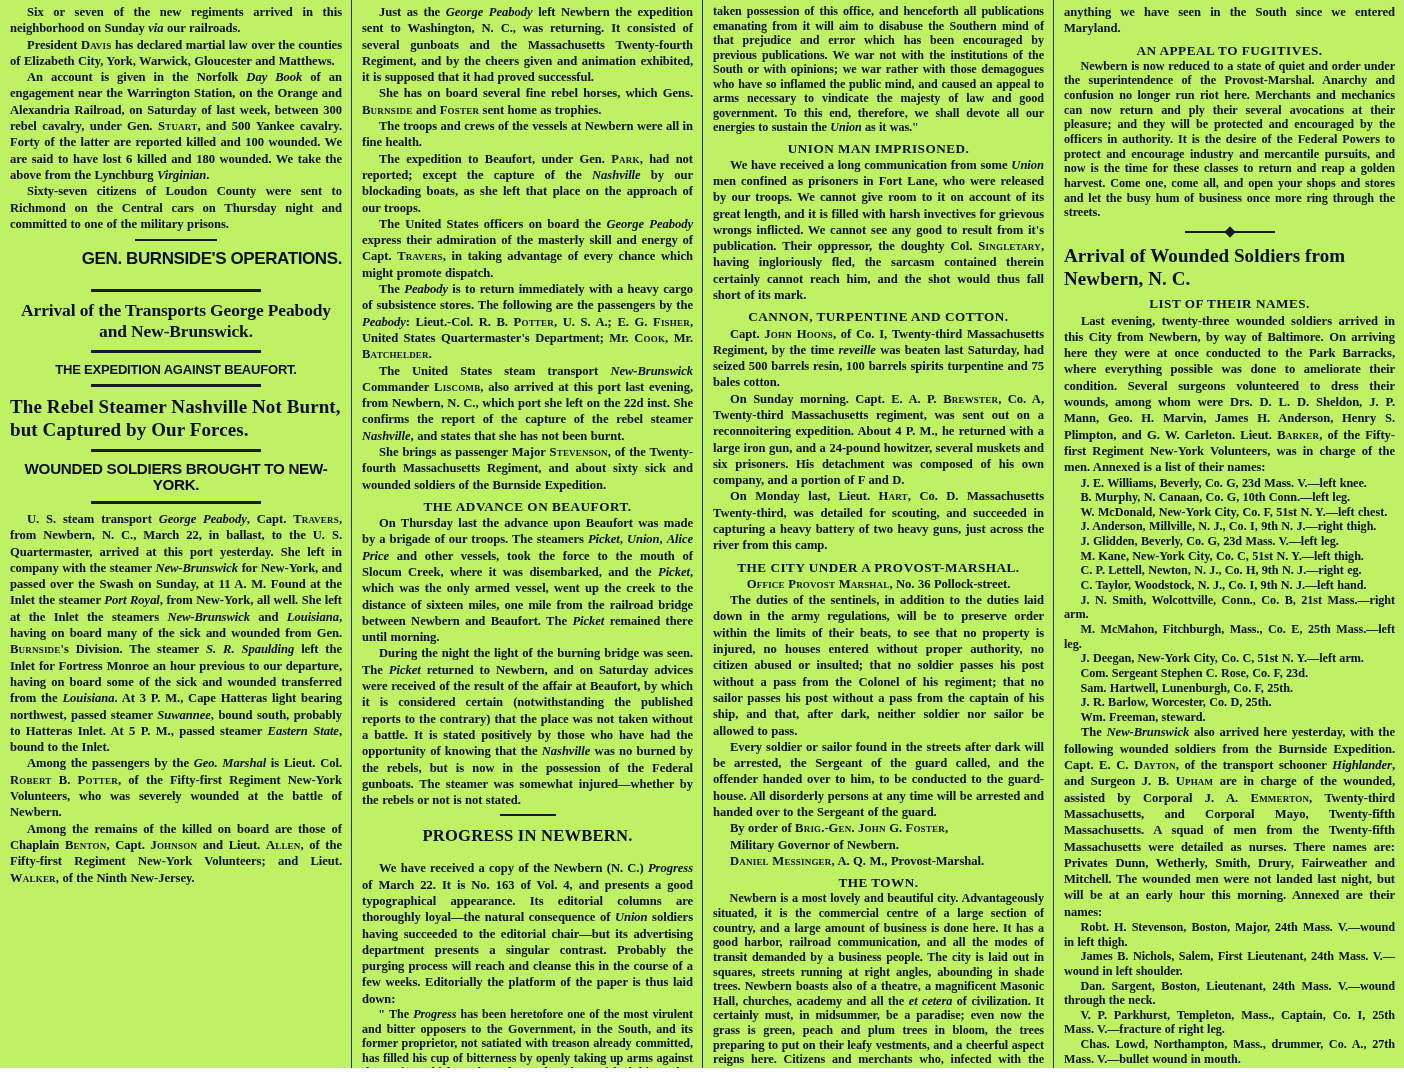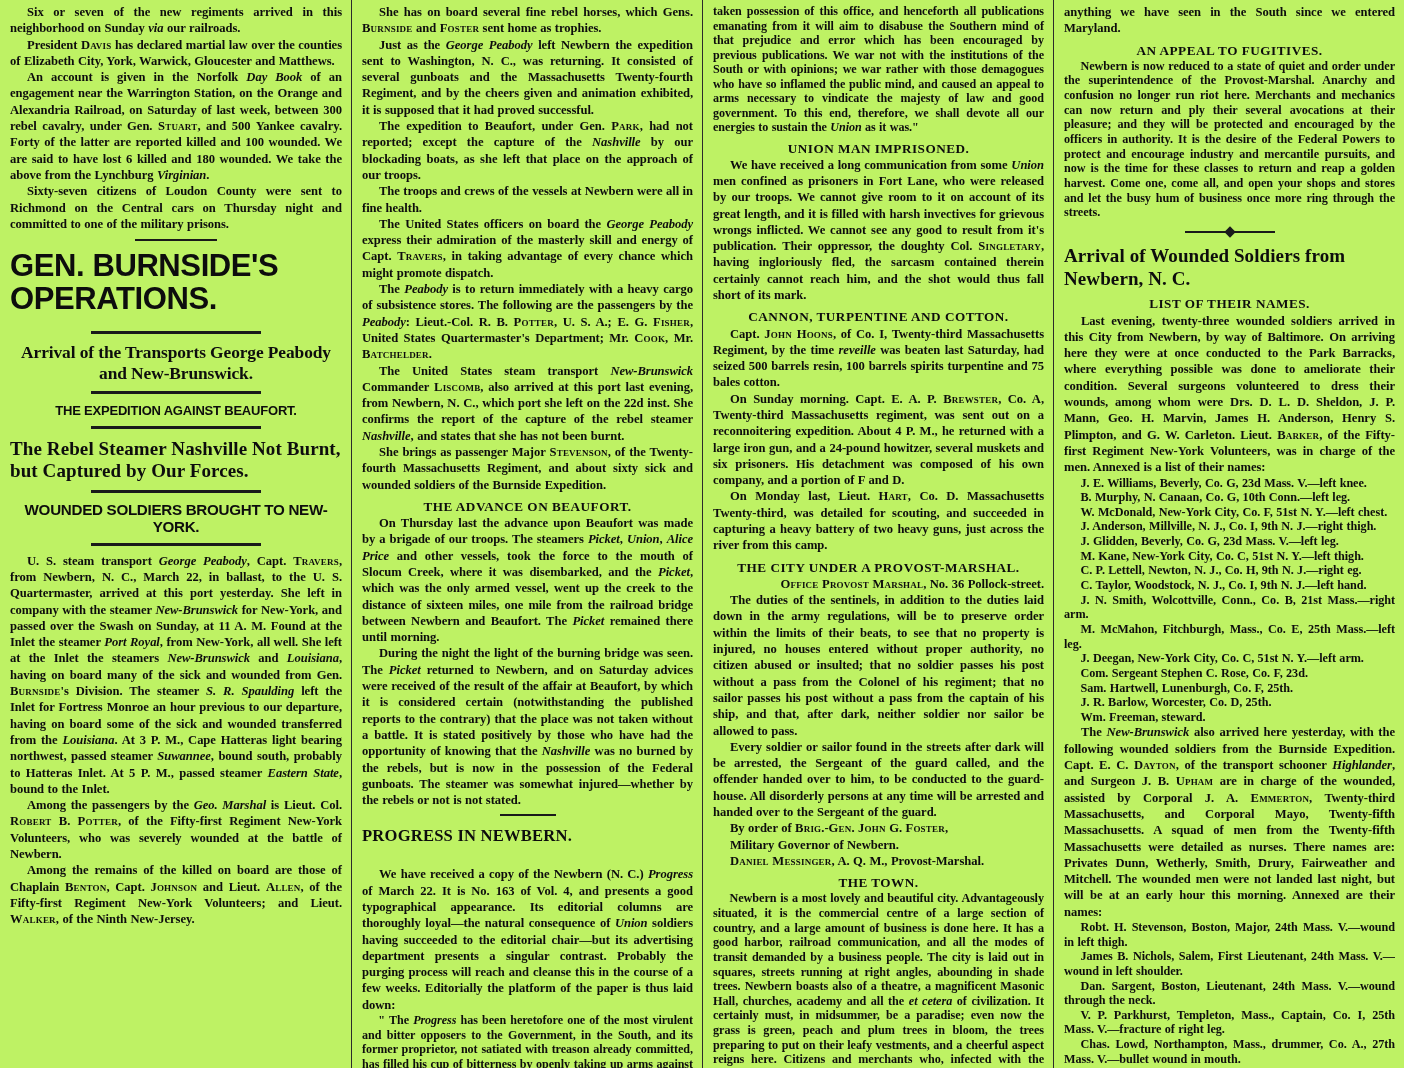--- a/index.html
+++ b/index.html
@@ -55,26 +55,26 @@
     font-size: 12.1px;
     line-height: 1.20;
   }
   .it { font-style: italic; }
   .sc {
     font-variant: small-caps;
     letter-spacing: 0.2px;
   }
   
   h1.deck-main {
-    margin: 9px 0 15px 0;
+    margin: 9px 0 21px 0;
     font-family: "Liberation Sans", "DejaVu Sans", sans-serif;
-    font-size: 31px;
+    font-size: 17px;
     font-weight: 700;
     letter-spacing: -0.4px;
-    text-align: left;
+    text-align: right;
     line-height: 1.06;
   }
   h2.deck-sub {
     margin: 8px 0 4px 0;
     font-size: 17.4px;
     font-weight: 700;
     text-align: center;
     line-height: 1.22;
     letter-spacing: -0.1px;
   }
@@ -108,23 +108,24 @@
   h3.sub-head {
     margin: 6px 0 1px 0;
     font-size: 13.2px;
     font-weight: 700;
     text-align: center;
     letter-spacing: 0.5px;
     text-transform: uppercase;
     line-height: 1.15;
   }
   h2.headline-serif {
-    margin: 10px 0 20px 0;
+    margin: 10px 0 14px 0;
     font-size: 16.6px;
     font-weight: 700;
+    text-align: center;
     line-height: 1.2;
     letter-spacing: 0.2px;
   }
   
   .rule-dash {
     width: 82px;
     height: 0;
     border-top: 2px solid #1a1a1a;
     margin: 7px auto 7px auto;
   }
@@ -212,24 +213,24 @@
       <div class="rule-taper"></div>
       <h2 class="deck-bold">The Rebel Steamer Nashville Not Burnt, but Captured by Our Forces.</h2>
       <div class="rule-taper"></div>
       <h3 class="deck-small">WOUNDED SOLDIERS BROUGHT TO NEW-YORK.</h3>
       <div class="rule-taper"></div>
       <p class="body">U. S. steam transport <span class="it">George Peabody</span>, Capt. <span class="sc">Travers</span>, from Newbern, N. C., March 22, in ballast, to the U. S. Quartermaster, arrived at this port yesterday. She left in company with the steamer <span class="it">New-Brunswick</span> for New-York, and passed over the Swash on Sunday, at 11 A. M. Found at the Inlet the steamer <span class="it">Port Royal</span>, from New-York, all well. She left at the Inlet the steamers <span class="it">New-Brunswick</span> and <span class="it">Louisiana</span>, having on board many of the sick and wounded from Gen. <span class="sc">Burnside</span>'s Division. The steamer <span class="it">S. R. Spaulding</span> left the Inlet for Fortress Monroe an hour previous to our departure, having on board some of the sick and wounded transferred from the <span class="it">Louisiana</span>. At 3 P. M., Cape Hatteras light bearing northwest, passed steamer <span class="it">Suwannee</span>, bound south, probably to Hatteras Inlet. At 5 P. M., passed steamer <span class="it">Eastern State</span>, bound to the Inlet.</p>
       <p class="body">Among the passengers by the <span class="it">Geo. Marshal</span> is Lieut. Col. <span class="sc">Robert</span> B. <span class="sc">Potter</span>, of the Fifty-first Regiment New-York Volunteers, who was severely wounded at the battle of Newbern.</p>
       <p class="body">Among the remains of the killed on board are those of Chaplain <span class="sc">Benton</span>, Capt. <span class="sc">Johnson</span> and Lieut. <span class="sc">Allen</span>, of the Fifty-first Regiment New-York Volunteers; and Lieut. <span class="sc">Walker</span>, of the Ninth New-Jersey.</p>
     </div>
   <div class="column col-rule" id="col2">
+      <p class="body">Just as the <span class="it">George Peabody</span> left Newbern the expedition sent to Washington, N. C., was returning. It consisted of several gunboats and the Massachusetts Twenty-fourth Regiment, and by the cheers given and animation exhibited, it is supposed that it had proved successful.</p>
       <p class="body">She has on board several fine rebel horses, which Gens. <span class="sc">Burnside</span> and <span class="sc">Foster</span> sent home as trophies.</p>
-      <p class="body">Just as the <span class="it">George Peabody</span> left Newbern the expedition sent to Washington, N. C., was returning. It consisted of several gunboats and the Massachusetts Twenty-fourth Regiment, and by the cheers given and animation exhibited, it is supposed that it had proved successful.</p>
+      <p class="body">The troops and crews of the vessels at Newbern were all in fine health.</p>
       <p class="body">The expedition to Beaufort, under Gen. <span class="sc">Park</span>, had not reported; except the capture of the <span class="it">Nashville</span> by our blockading boats, as she left that place on the approach of our troops.</p>
-      <p class="body">The troops and crews of the vessels at Newbern were all in fine health.</p>
       <p class="body">The United States officers on board the <span class="it">George Peabody</span> express their admiration of the masterly skill and energy of Capt. <span class="sc">Travers</span>, in taking advantage of every chance which might promote dispatch.</p>
       <p class="body">The <span class="it">Peabody</span> is to return immediately with a heavy cargo of subsistence stores. The following are the passengers by the <span class="it">Peabody</span>: Lieut.-Col. R. B. <span class="sc">Potter</span>, U. S. A.; E. G. <span class="sc">Fisher</span>, United States Quartermaster's Department; Mr. <span class="sc">Cook</span>, Mr. <span class="sc">Batchelder</span>.</p>
       <p class="body">The United States steam transport <span class="it">New-Brunswick</span> Commander <span class="sc">Liscomb</span>, also arrived at this port last evening, from Newbern, N. C., which port she left on the 22d inst. She confirms the report of the capture of the rebel steamer <span class="it">Nashville</span>, and states that she has not been burnt.</p>
       <p class="body">She brings as passenger Major <span class="sc">Stevenson</span>, of the Twenty-fourth Massachusetts Regiment, and about sixty sick and wounded soldiers of the Burnside Expedition.</p>
       <h3 class="sub-head">THE ADVANCE ON BEAUFORT.</h3>
       <p class="body">On Thursday last the advance upon Beaufort was made by a brigade of our troops. The steamers <span class="it">Picket</span>, <span class="it">Union</span>, <span class="it">Alice Price</span> and other vessels, took the force to the mouth of Slocum Creek, where it was disembarked, and the <span class="it">Picket</span>, which was the only armed vessel, went up the creek to the distance of sixteen miles, one mile from the railroad bridge between Newbern and Beaufort. The <span class="it">Picket</span> remained there until morning.</p>
       <p class="body">During the night the light of the burning bridge was seen. The <span class="it">Picket</span> returned to Newbern, and on Saturday advices were received of the result of the affair at Beaufort, by which it is considered certain (notwithstanding the published reports to the contrary) that the place was not taken without a battle. It is stated positively by those who have had the opportunity of knowing that the <span class="it">Nashville</span> was no burned by the rebels, but is now in the possession of the Federal gunboats. The steamer was somewhat injured—whether by the rebels or not is not stated.</p>
       <div class="rule-thin"></div>
       <h2 class="headline-serif">PROGRESS IN NEWBERN.</h2>
       <p class="body">We have received a copy of the Newbern (N. C.) <span class="it">Progress</span> of March 22. It is No. 163 of Vol. 4, and presents a good typographical appearance. Its editorial columns are thoroughly loyal—the natural consequence of <span class="it">Union</span> soldiers having succeeded to the editorial chair—but its advertising department presents a singular contrast. Probably the purging process will reach and cleanse this in the course of a few weeks. Editorially the platform of the paper is thus laid down:</p>
@@ -237,21 +238,21 @@
     </div>
   <div class="column col-rule" id="col3">
       <p class="body quote cont">taken possession of this office, and henceforth all publications emanating from it will aim to disabuse the Southern mind of that prejudice and error which has been encouraged by previous publications. We war not with the institutions of the South or with opinions; we war rather with those demagogues who have so inflamed the public mind, and caused an appeal to arms necessary to vindicate the majesty of law and good government. To this end, therefore, we shall devote all our energies to sustain the <span class="it">Union</span> as it was."</p>
       <h3 class="sub-head">UNION MAN IMPRISONED.</h3>
       <p class="body">We have received a long communication from some <span class="it">Union</span> men confined as prisoners in Fort Lane, who were released by our troops. We cannot give room to it on account of its great length, and it is filled with harsh invectives for grievous wrongs inflicted. We cannot see any good to result from it's publication. Their oppressor, the doughty Col. <span class="sc">Singletary</span>, having ingloriously fled, the sarcasm contained therein certainly cannot reach him, and the shot would thus fall short of its mark.</p>
       <h3 class="sub-head">CANNON, TURPENTINE AND COTTON.</h3>
       <p class="body">Capt. <span class="sc">John</span> <span class="sc">Hoons</span>, of Co. I, Twenty-third Massachusetts Regiment, by the time <span class="it">reveille</span> was beaten last Saturday, had seized 500 barrels resin, 100 barrels spirits turpentine and 75 bales cotton.</p>
       <p class="body">On Sunday morning. Capt. E. A. P. <span class="sc">Brewster</span>, Co. A, Twenty-third Massachusetts regiment, was sent out on a reconnoitering expedition. About 4 P. M., he returned with a large iron gun, and a 24-pound howitzer, several muskets and six prisoners. His detachment was composed of his own company, and a portion of F and D.</p>
       <p class="body">On Monday last, Lieut. <span class="sc">Hart</span>, Co. D. Massachusetts Twenty-third, was detailed for scouting, and succeeded in capturing a heavy battery of two heavy guns, just across the river from this camp.</p>
       <h3 class="sub-head">THE CITY UNDER A PROVOST-MARSHAL.</h3>
-      <p class="body" style="text-align: right; text-indent: 0px;"><span class="sc">Office</span> <span class="sc">Provost</span> <span class="sc">Marshal</span>, No. 36 Pollock-street.</p>
+      <p class="body" style="text-align: center; text-indent: 0px;"><span class="sc">Office</span> <span class="sc">Provost</span> <span class="sc">Marshal</span>, No. 36 Pollock-street.</p>
       <p class="body">The duties of the sentinels, in addition to the duties laid down in the army regulations, will be to preserve order within the limits of their beats, to see that no property is injured, no houses entered without proper authority, no citizen abused or insulted; that no soldier passes his post without a pass from the Colonel of his regiment; that no sailor passes his post without a pass from the captain of his ship, and that, after dark, neither soldier nor sailor be allowed to pass.</p>
       <p class="body">Every soldier or sailor found in the streets after dark will be arrested, the Sergeant of the guard called, and the offender handed over to him, to be conducted to the guard-house. All disorderly persons at any time will be arrested and handed over to the Sergeant of the guard.</p>
       <p class="body signoff-2">By order of  <span class="sc">Brig</span>.-<span class="sc">Gen</span>. <span class="sc">John</span> G. <span class="sc">Foster</span>,</p>
       <p class="body signoff-1">Military Governor of Newbern.</p>
       <p class="body signoff-2"><span class="sc">Daniel</span> <span class="sc">Messinger</span>, A. Q. M., Provost-Marshal.</p>
       <h3 class="sub-head">THE TOWN.</h3>
       <p class="body tight">Newbern is a most lovely and beautiful city. Advantageously situated, it is the commercial centre of a large section of country, and a large amount of business is done here. It has a good harbor, railroad communication, and all the modes of transit demanded by a business people. The city is laid out in squares, streets running at right angles, abounding in shade trees. Newbern boasts also of a theatre, a magnificent Masonic Hall, churches, academy and all the <span class="it">et cetera</span> of civilization. It certainly must, in midsummer, be a paradise; even now the grass is green, peach and plum trees in bloom, the trees preparing to put on their leafy vestments, and a cheerful aspect reigns here. Citizens and merchants who, infected with the panic, fled on the approach of our victorious forces, are beginning to return, and " order once more reigns in Warsaw." We have two marine railways, machine shops, resin and turpentine stills, cotton gins, etc., innumerable. In fact, Newbern is in advance of</p>
     </div>
   <div class="column col-rule" id="col4">
       <p class="body cont">anything we have seen in the South since we entered Maryland.</p>

